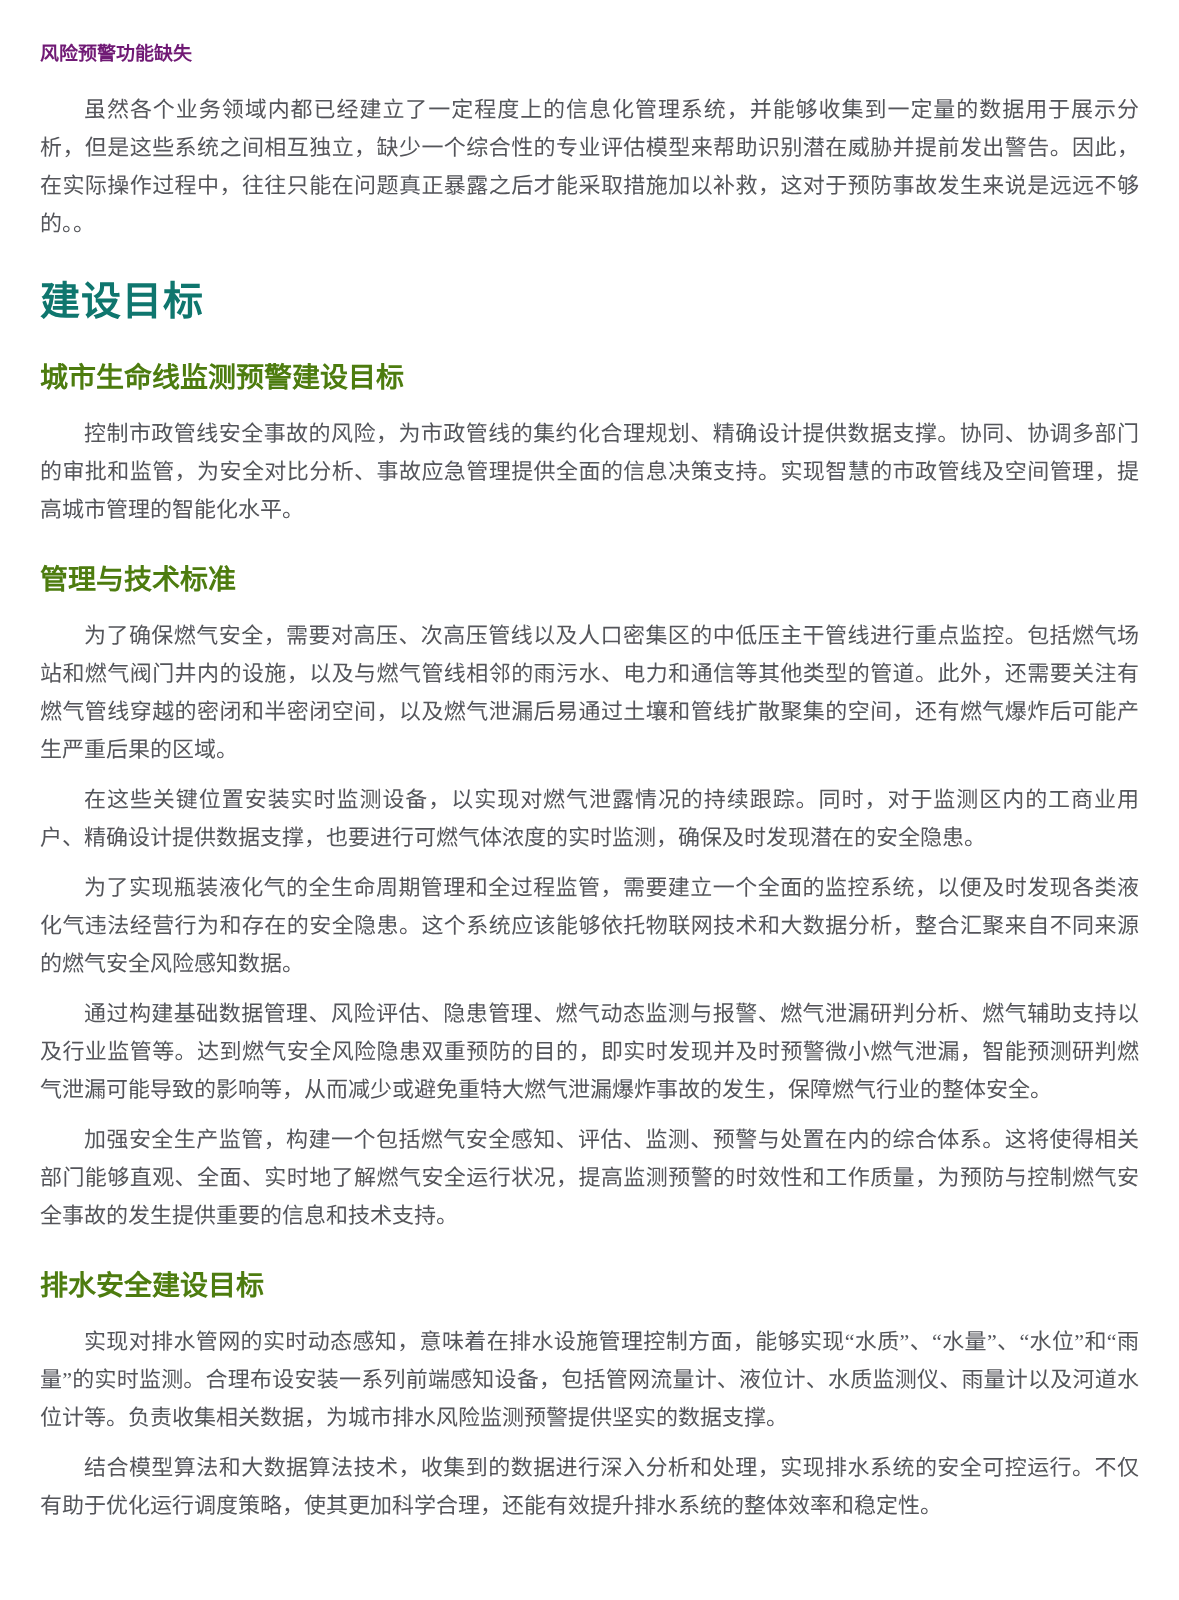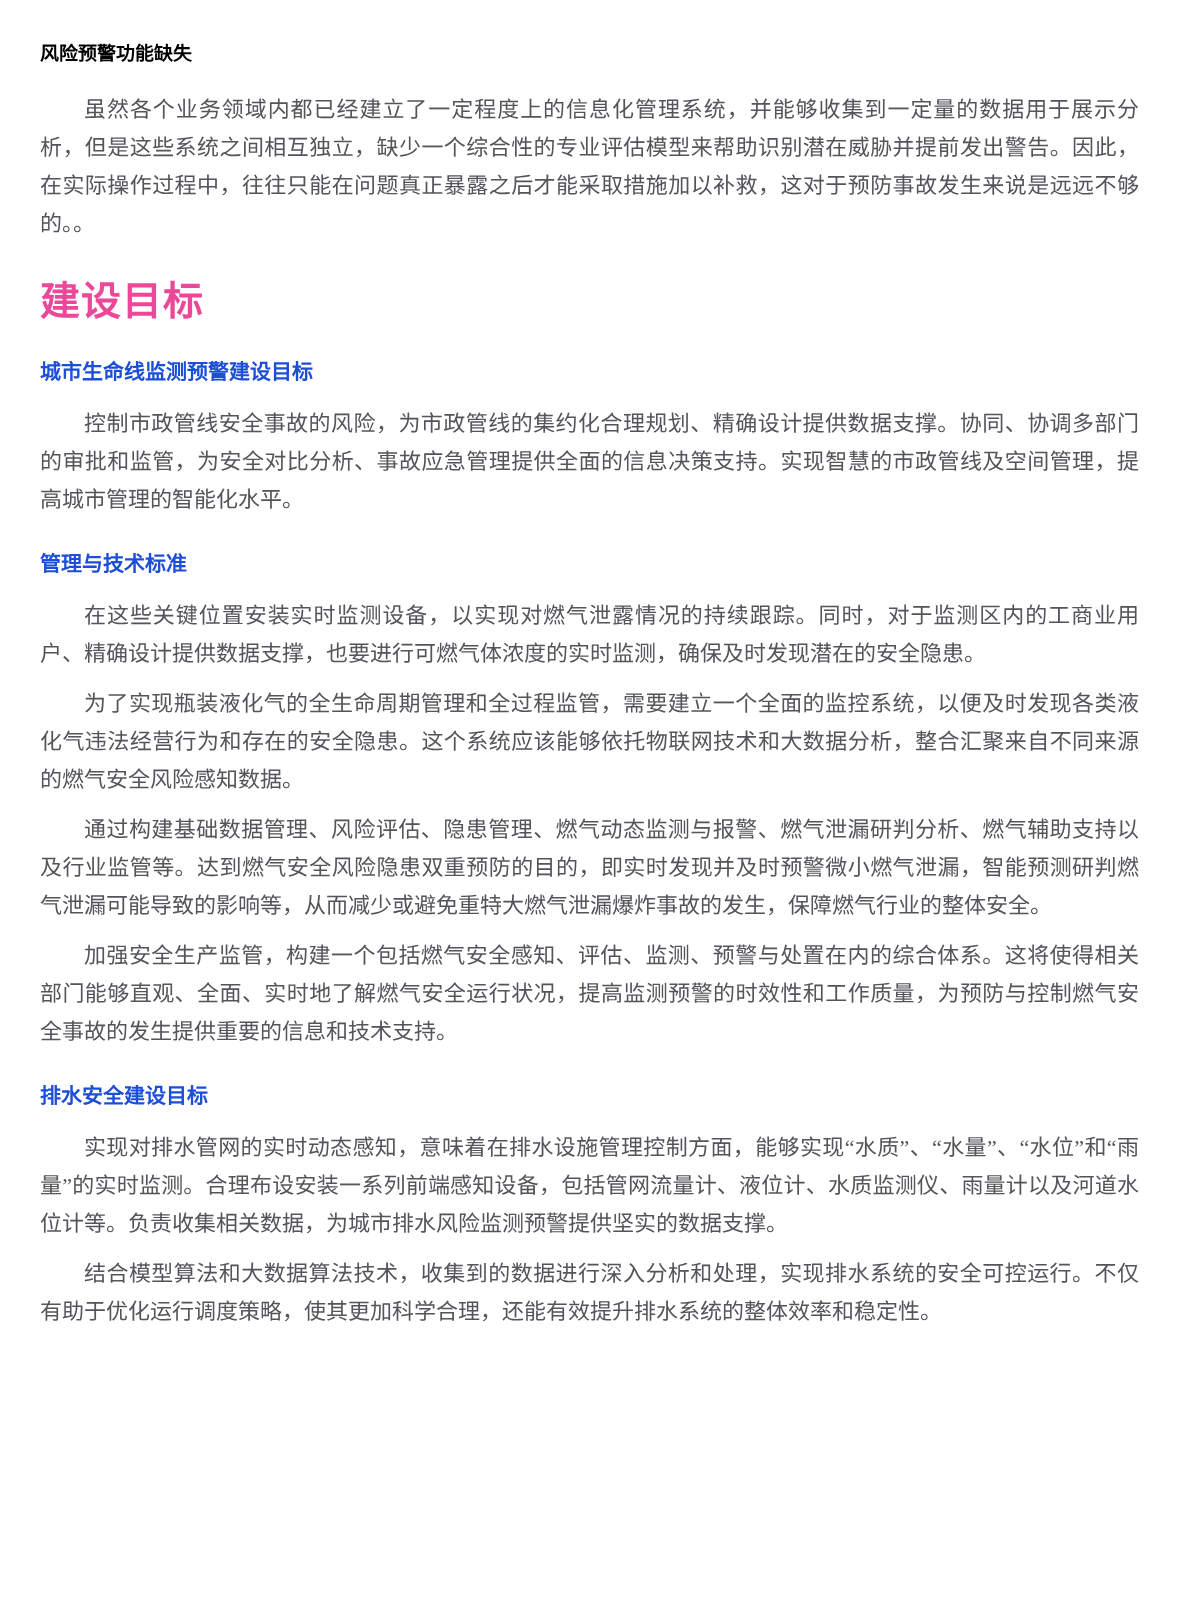--- a/index.html
+++ b/index.html
@@ -7,43 +7,43 @@
   body {
     width: 1179px;
     min-height: 1600px;
     font-family: "Liberation Sans", "DejaVu Sans", sans-serif;
     padding: 34px 40px 40px 40px;
     color: #54555a;
   }
   .orange-heading {
     font-size: 19px;
     font-weight: bold;
-    color: #000000;
+    color: #701a75;
     margin: 4px 0 26px 0;
   }
   .para {
     font-size: 22px;
     line-height: 38px;
     text-align: justify;
     text-indent: 2em;
     color: #54555a;
     margin: 0;
     font-family: Liberation Serif, serif;
   }
   .main-title {
     font-size: 40px;
     font-weight: bold;
-    color: #ec4899;
+    color: #0f766e;
     margin: 26px 0 14px 0;
     letter-spacing: 1px;
   }
   .section-heading {
-    font-size: 21px;
+    font-size: 28px;
     font-weight: bold;
-    color: #1d4ed8;
+    color: #4d7c0f;
     margin: 28px 0 20px 0;
   }
   .section .para + .para { margin-top: 12px; }
 </style>
 </head>
 <body>
 
 <div class="document">
 
   <h3 class="orange-heading">风险预警功能缺失</h3>
@@ -52,20 +52,21 @@
 
   <h1 class="main-title">建设目标</h1>
 
   <div class="section">
     <h2 class="section-heading">城市生命线监测预警建设目标</h2>
     <p class="para">控制市政管线安全事故的风险，为市政管线的集约化合理规划、精确设计提供数据支撑。协同、协调多部门的审批和监管，为安全对比分析、事故应急管理提供全面的信息决策支持。实现智慧的市政管线及空间管理，提高城市管理的智能化水平。</p>
   </div>
 
   <div class="section">
     <h2 class="section-heading">管理与技术标准</h2>
+    <p class="para">为了确保燃气安全，需要对高压、次高压管线以及人口密集区的中低压主干管线进行重点监控。包括燃气场站和燃气阀门井内的设施，以及与燃气管线相邻的雨污水、电力和通信等其他类型的管道。此外，还需要关注有燃气管线穿越的密闭和半密闭空间，以及燃气泄漏后易通过土壤和管线扩散聚集的空间，还有燃气爆炸后可能产生严重后果的区域。</p>
     <p class="para">在这些关键位置安装实时监测设备，以实现对燃气泄露情况的持续跟踪。同时，对于监测区内的工商业用户、精确设计提供数据支撑，也要进行可燃气体浓度的实时监测，确保及时发现潜在的安全隐患。</p>
     <p class="para">为了实现瓶装液化气的全生命周期管理和全过程监管，需要建立一个全面的监控系统，以便及时发现各类液化气违法经营行为和存在的安全隐患。这个系统应该能够依托物联网技术和大数据分析，整合汇聚来自不同来源的燃气安全风险感知数据。</p>
     <p class="para">通过构建基础数据管理、风险评估、隐患管理、燃气动态监测与报警、燃气泄漏研判分析、燃气辅助支持以及行业监管等。达到燃气安全风险隐患双重预防的目的，即实时发现并及时预警微小燃气泄漏，智能预测研判燃气泄漏可能导致的影响等，从而减少或避免重特大燃气泄漏爆炸事故的发生，保障燃气行业的整体安全。</p>
     <p class="para">加强安全生产监管，构建一个包括燃气安全感知、评估、监测、预警与处置在内的综合体系。这将使得相关部门能够直观、全面、实时地了解燃气安全运行状况，提高监测预警的时效性和工作质量，为预防与控制燃气安全事故的发生提供重要的信息和技术支持。</p>
   </div>
 
   <div class="section">
     <h2 class="section-heading">排水安全建设目标</h2>
     <p class="para">实现对排水管网的实时动态感知，意味着在排水设施管理控制方面，能够实现“水质”、“水量”、“水位”和“雨量”的实时监测。合理布设安装一系列前端感知设备，包括管网流量计、液位计、水质监测仪、雨量计以及河道水位计等。负责收集相关数据，为城市排水风险监测预警提供坚实的数据支撑。</p>
     <p class="para">结合模型算法和大数据算法技术，收集到的数据进行深入分析和处理，实现排水系统的安全可控运行。不仅有助于优化运行调度策略，使其更加科学合理，还能有效提升排水系统的整体效率和稳定性。</p>

